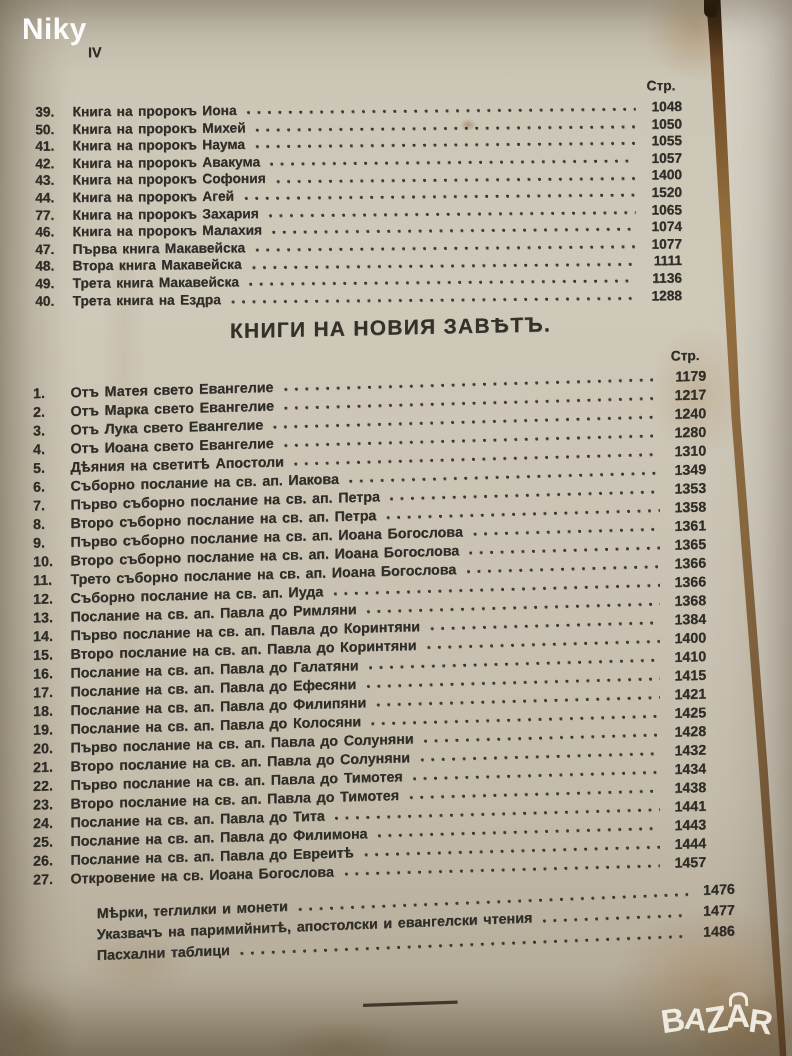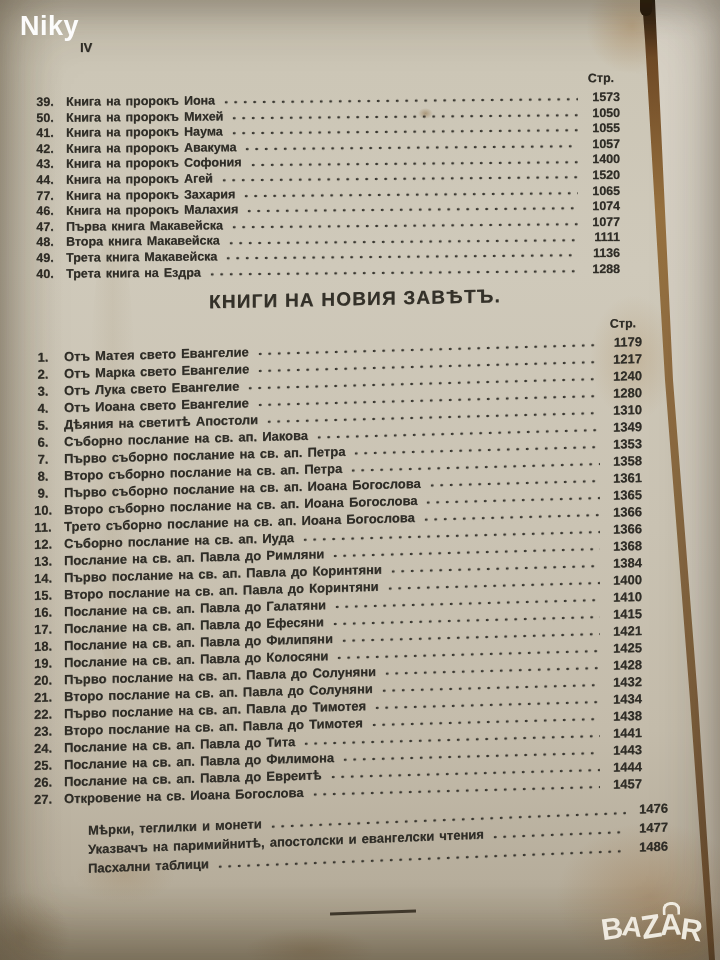--- a/index.html
+++ b/index.html
@@ -27,21 +27,21 @@
   .block{position:absolute;color:#2f2d27;text-shadow:0.3px 0.3px 0.5px rgba(40,38,32,0.55);z-index:5;}
   .sk-ot{transform:skewY(-0.5deg);transform-origin:0 0;}
   .sk-head{transform:skewY(-1.2deg);transform-origin:0 0;}
   .sk-nt{transform:skewY(-1.5deg);transform-origin:0 0;}
   .sk-app{transform:skewY(-2.2deg);transform-origin:0 0;}
   .col-label{text-align:right;font-weight:700;font-size:12.5px;height:16px;padding-right:6px;}
   .toc-row{display:flex;align-items:baseline;font-weight:700;white-space:nowrap;}
   .ot .toc-row{height:15.6px;font-size:12.5px;}
   .nt .toc-row{height:17px;font-size:13px;}
   .app .toc-row{height:19px;font-size:13px;}
-  .toc-num{width:26px;text-align:center;margin-right:8px;flex:0 0 auto;}
+  .toc-num{width:26px;text-align:left;margin-right:8px;flex:0 0 auto;}
   .app .toc-num{width:24px;margin-right:8px;}
   .toc-title{flex:0 0 auto;word-spacing:1.5px;}
   .dots{flex:1 1 auto;align-self:center;height:13px;margin:0 6px 0 7px;
     background-image:radial-gradient(circle at 4px 8px, rgba(42,40,34,0.9) 1.25px, rgba(42,40,34,0) 1.6px);
     background-size:9.5px 13px;background-repeat:repeat-x;}
   .toc-page{width:36px;text-align:right;flex:0 0 auto;}
   .heading{font-size:19px;font-weight:800;letter-spacing:1.2px;text-align:center;color:#343129;}
   .roman{font-size:13px;font-weight:700;}
   .end-rule{position:absolute;left:330px;top:911px;width:86px;height:2.5px;background:#423b2e;transform:rotate(-2deg);z-index:5;}
   
@@ -79,21 +79,21 @@
 
   <div class="block roman sk-ot" style="left:48px;top:40px;margin-left:32px;">IV</div>
 
   <div class="block sk-ot ot" style="left:32px;top:76px;width:588px;">
     <div class="col-label">Стр.</div>
     <div id="ot-list" style="margin-top:3px;">
         <div class="toc-row">
           <span class="toc-num">39.</span>
           <span class="toc-title">Книга на пророкъ Иона</span>
           <span class="dots"></span>
-          <span class="toc-page">1573</span>
+          <span class="toc-page">1048</span>
         </div>
         <div class="toc-row">
           <span class="toc-num">50.</span>
           <span class="toc-title">Книга на пророкъ Михей</span>
           <span class="dots"></span>
           <span class="toc-page">1050</span>
         </div>
         <div class="toc-row">
           <span class="toc-num">41.</span>
           <span class="toc-title">Книга на пророкъ Наума</span>

